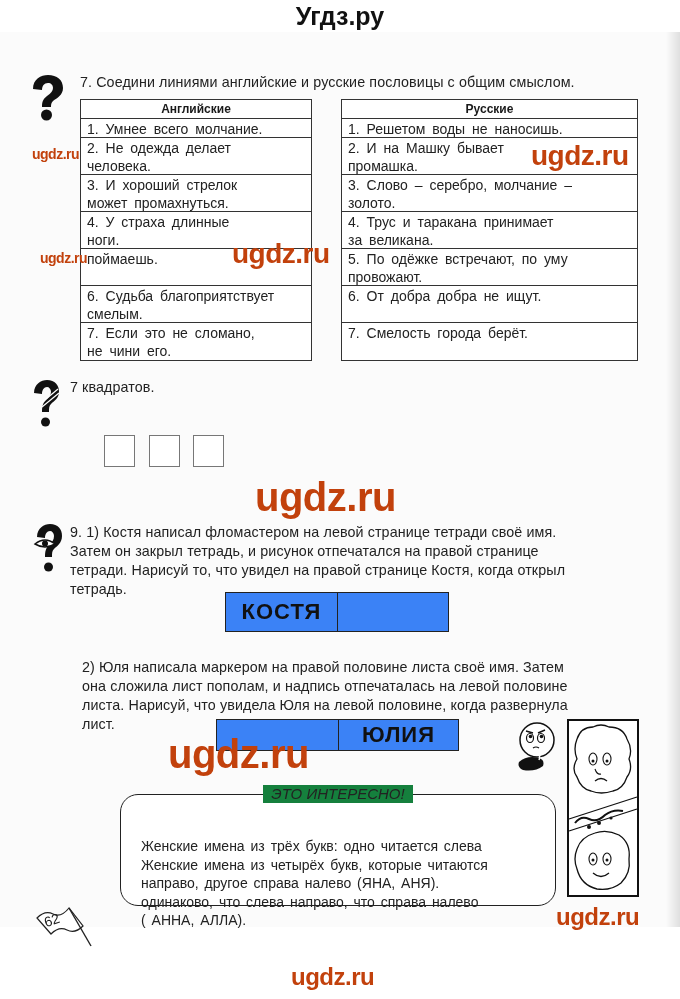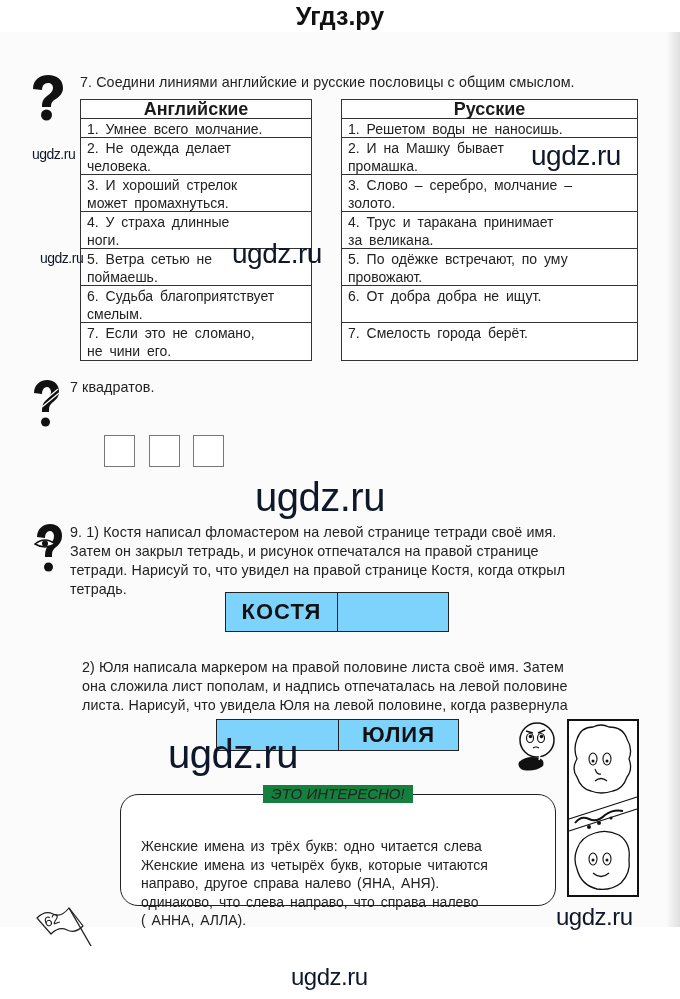--- a/index.html
+++ b/index.html
@@ -17,42 +17,42 @@
   .page-shadow {
     position: absolute; right: 0; top: 32px; width: 14px; height: 895px;
     background: linear-gradient(to right, rgba(255,255,255,0), rgba(200,200,200,0.55));
   }
 
   .abs { position: absolute; }
   .task-text { font-size: 14.3px; line-height: 19px; text-align: justify; color: #222; letter-spacing: 0.1px; }
 
   
   .ptable { position: absolute; border: 1.5px solid #333; background: #fff; }
-  .ptable .th { font-weight: bold; text-align: center; font-size: 18px; height: 19px; line-height: 18px; border-bottom: 1.5px solid #333; }
+  .ptable .th { font-weight: bold; text-align: center; font-size: 12px; height: 19px; line-height: 18px; border-bottom: 1.5px solid #333; }
   .ptable .row { border-bottom: 1.5px solid #333; font-size: 14px; line-height: 18px; padding: 1px 0 0 6px; color: #222; word-spacing: 3px; }
   .ptable .row:last-child { border-bottom: none; }
 
   .sq { position: absolute; width: 31px; height: 32px; border: 1.5px solid #777; background: #fff; }
 
-  .namebox { position: absolute; border: 1.5px solid #222; display: flex; background: #7dd3fc; }
+  .namebox { position: absolute; border: 1.5px solid #222; display: flex; background: #3b82f6; }
   .namebox .cell { height: 100%; display: flex; align-items: center; justify-content: center; font-weight: bold; font-size: 22px; letter-spacing: 1px; color: #111; }
 
   .interesting {
     position: absolute; left: 120px; top: 794px; width: 436px; height: 112px;
     border: 1.5px solid #222; border-radius: 18px; background: #fff;
   }
   .interesting .title-wrap {
     position: absolute; left: 0; right: 0; top: -10px; text-align: center;
   }
   .interesting .title {
     display: inline-block; background: #15803d; padding: 0 8px; font-style: italic; font-size: 15px; line-height: 18px; color: #222;
   }
   .interesting .body { position: absolute; left: 20px; top: 15px; width: 410px; font-size: 14px; line-height: 18.5px; color: #222; word-spacing: 2px; margin-top: 27px; }
 
-  .wm { position: absolute; font-weight: normal; color: #0f172a; font-family: "Liberation Sans", sans-serif; letter-spacing: -0.5px; }
+  .wm { position: absolute; font-weight: bold; color: #c2410c; font-family: "Liberation Sans", sans-serif; letter-spacing: -0.5px; }
   .wm-sm { font-size: 14px; }
   .wm-md { font-size: 28px; }
   .wm-lg { font-size: 40px; }
   .wm-ft { font-size: 24px; }
 </style>
 </head>
 <body>
 
 <div class="site-header">Угдз.ру</div>
 
@@ -76,21 +76,20 @@
     </div>
   <div class="row" style="height:37px">
       <div>3. И хороший стрелок</div>
       <div>может промахнуться.</div>
     </div>
   <div class="row" style="height:37px">
       <div>4. У страха длинные</div>
       <div>ноги.</div>
     </div>
   <div class="row" style="height:37px">
-      <div>5. Ветра сетью не</div>
       <div>поймаешь.</div>
     </div>
   <div class="row" style="height:37px">
       <div>6. Судьба благоприятствует</div>
       <div>смелым.</div>
     </div>
   <div class="row" style="height:37px">
       <div>7. Если это не сломано,</div>
       <div>не чини его.</div>
     </div>
@@ -152,20 +151,21 @@
 </div>
 <div class="namebox" style="left:225px;top:592px;width:224px;height:40px;">
   <div class="cell" style="width:112px;border-right:1.5px solid #222;">КОСТЯ</div>
   <div class="cell" style="width:110px;"></div>
 </div>
 
 <div class="abs task-text" style="left:82px;top:658px;width:558px;">
   <div>2) Юля написала маркером на правой половине листа своё имя. Затем</div>
   <div>она сложила лист пополам, и надпись отпечаталась на левой половине</div>
   <div>листа. Нарисуй, что увидела Юля на левой половине, когда развернула</div>
+  <div>лист.</div>
 </div>
 <div class="namebox" style="left:216px;top:719px;width:243px;height:32px;">
   <div class="cell" style="width:122px;border-right:1.5px solid #222;"></div>
   <div class="cell" style="width:119px;">ЮЛИЯ</div>
 </div>
 
 <svg class="abs" style="left:515px;top:722px" width="42" height="52" viewBox="0 0 42 52">
   <circle cx="22" cy="18" r="17" fill="#fff" stroke="#111" stroke-width="1.5"></circle>
   <ellipse cx="15" cy="16" rx="3.5" ry="4.5" fill="#fff" stroke="#111" stroke-width="1.2"></ellipse>
   <ellipse cx="26" cy="16" rx="3.5" ry="4.5" fill="#fff" stroke="#111" stroke-width="1.2"></ellipse>

